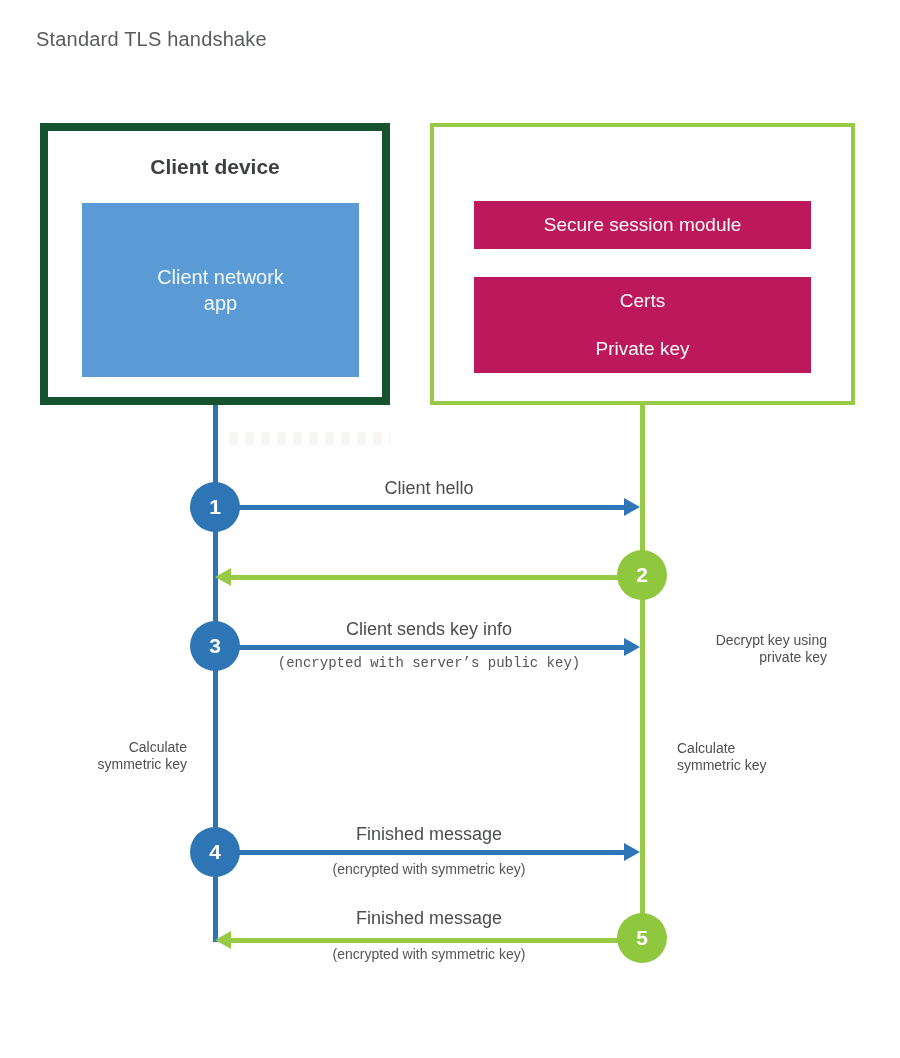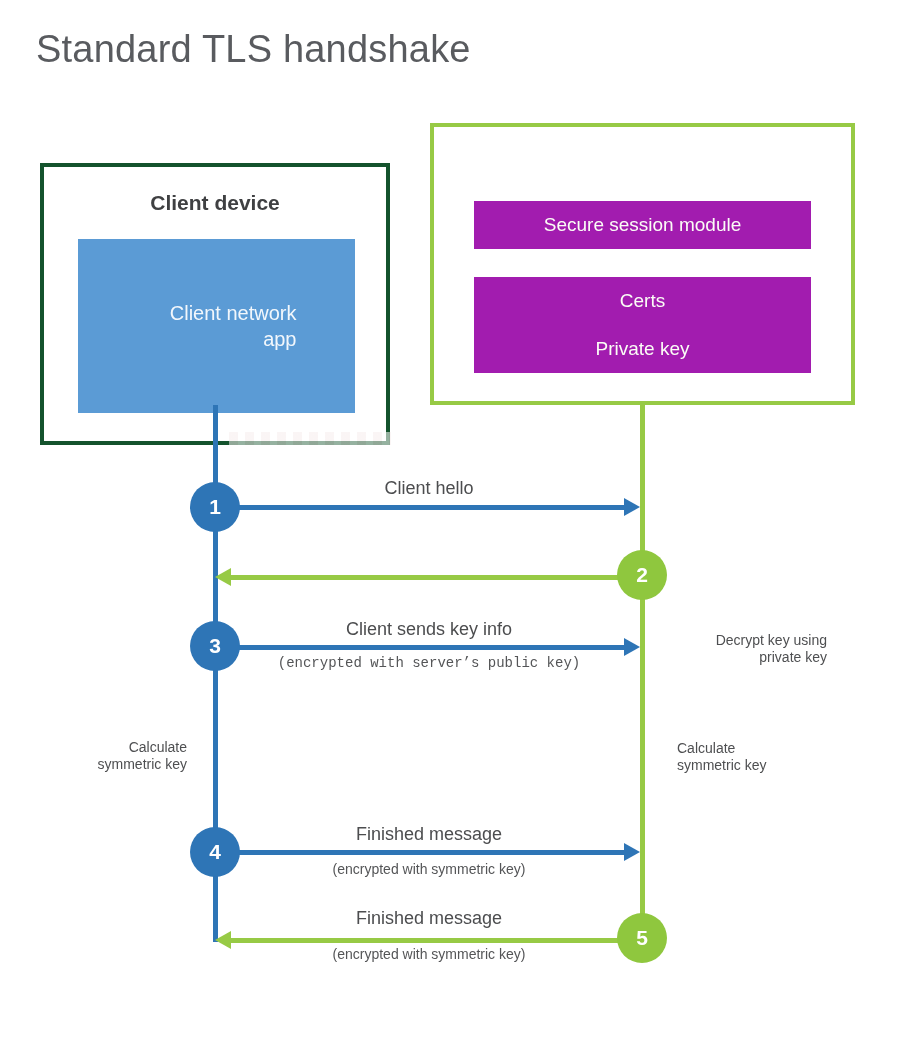--- a/index.html
+++ b/index.html
@@ -4,39 +4,39 @@
 <style>
   html,body{margin:0;padding:0;background:#ffffff;}
   #canvas{
     position:relative;width:900px;height:1058px;background:#ffffff;
     font-family:"Liberation Sans", sans-serif;overflow:hidden;
   }
   .abs{position:absolute;}
 
   
   .page-title{
-    left:36px;top:28px;font-size:38px;font-weight:300;color:#595b5f;letter-spacing:.2px;
+    left:36px;top:28px;font-size:20px;font-weight:300;color:#595b5f;letter-spacing:.2px;
   }
 
   
   .actor-box{box-sizing:border-box;background:#ffffff;}
-  .client-box{left:40px;top:123px;width:350px;height:282px;border:4px solid #14532d;margin-top:40px;}
+  .client-box{left:40px;top:123px;width:350px;height:282px;border:8px solid #14532d;}
   .server-box{left:430px;top:123px;width:425px;height:282px;border:4px solid #97ca45;}
   .actor-title{
     position:absolute;left:0;top:24px;width:100%;text-align:center;
     font-size:21px;font-weight:700;color:#3f4042;
   }
   .client-app{
     position:absolute;left:34px;top:72px;width:277px;height:174px;background:#5b9bd5;
     display:flex;align-items:center;justify-content:center;text-align:center;
     color:#f2f7fc;font-size:20px;line-height:1.3;
   }
-  .client-app span{display:block;width:160px;text-align:right;}
+  .client-app span{display:block;width:160px;}
   .module-bar{
-    position:absolute;left:40px;width:337px;height:48px;background:#a21caf;
+    position:absolute;left:40px;width:337px;height:48px;background:#be185d;
     text-align:center;line-height:48px;color:#fbfdf6;font-size:19px;
   }
   .bar-1{top:74px;} .bar-2{top:150px;} .bar-3{top:198px;}
 
   
   .lifeline{width:5px;}
   .lifeline-client{left:213px;top:405px;height:537px;background:#2e75b6;}
   .lifeline-server{left:640px;top:405px;height:533px;background:#97ca45;}
 
   

